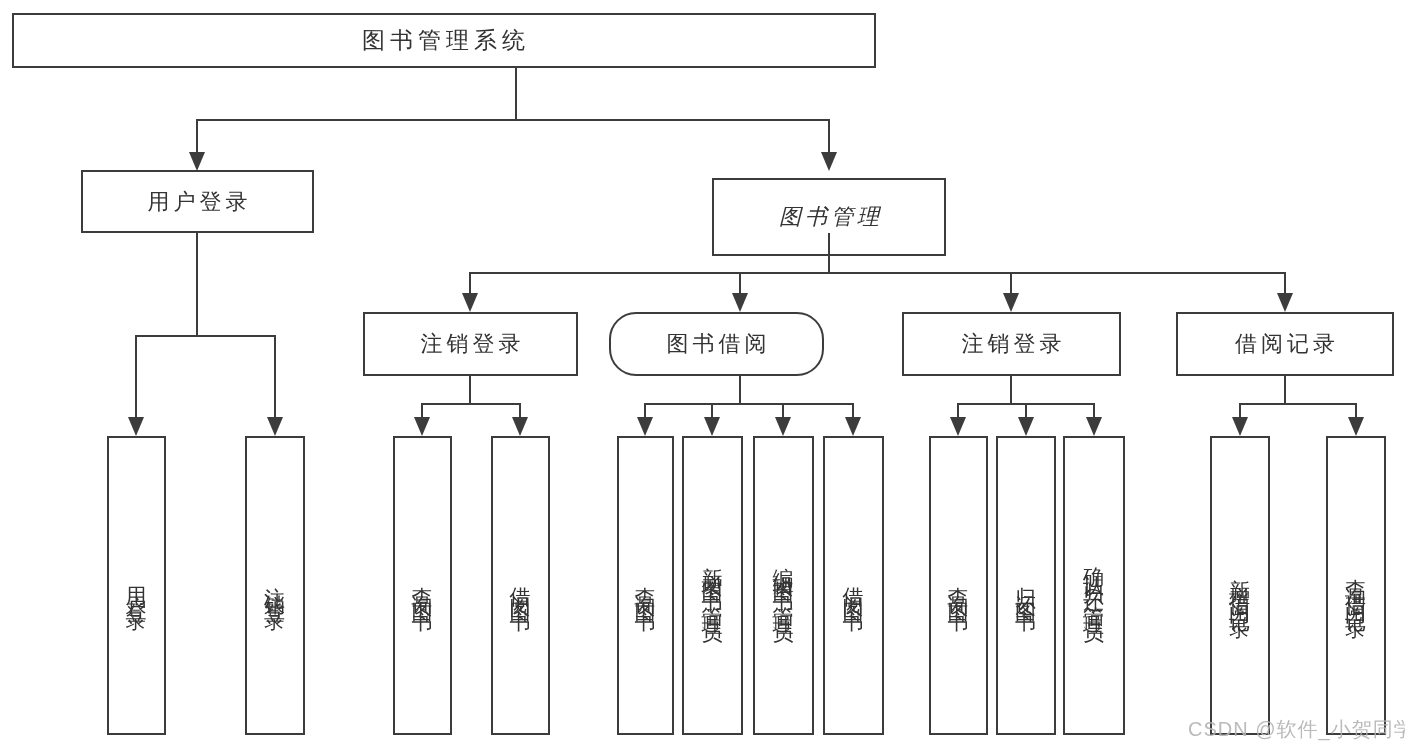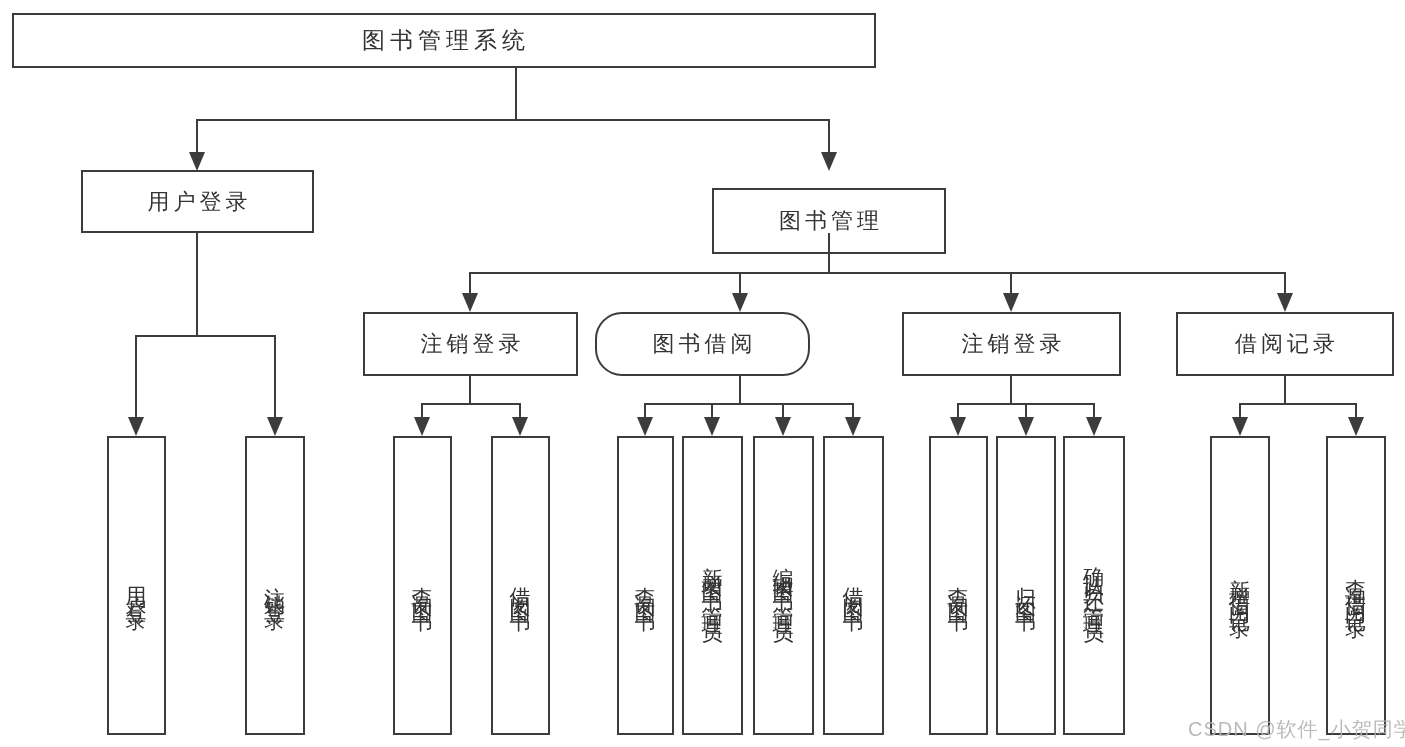--- a/index.html
+++ b/index.html
@@ -59,28 +59,28 @@
 
 <div id="canvas">
 
   <div class="node root" style="left:12px;top:13px;width:864px;height:55px;">
     <span class="lbl">图书管理系统</span>
   </div>
 
   <div class="node" style="left:81px;top:170px;width:233px;height:63px;">
     <span class="lbl">用户登录</span>
   </div>
-  <div class="node" style="left:712px;top:188px;width:234px;height:66px;">
+  <div class="node" style="left:712px;top:178px;width:234px;height:78px;font-style:italic;">
     <span class="lbl">图书管理</span>
   </div>
 
   <div class="node" style="left:363px;top:312px;width:215px;height:64px;">
     <span class="lbl">注销登录</span>
   </div>
-  <div class="node" style="left:595px;top:312px;width:215px;height:64px;border-radius:27px;">
+  <div class="node" style="left:609px;top:312px;width:215px;height:64px;border-radius:27px;">
     <span class="lbl">图书借阅</span>
   </div>
   <div class="node" style="left:902px;top:312px;width:219px;height:64px;">
     <span class="lbl">注销登录</span>
   </div>
   <div class="node" style="left:1176px;top:312px;width:218px;height:64px;">
     <span class="lbl">借阅记录</span>
   </div>
 
   <div class="node" style="left:107px;top:436px;width:59px;height:299px;">

